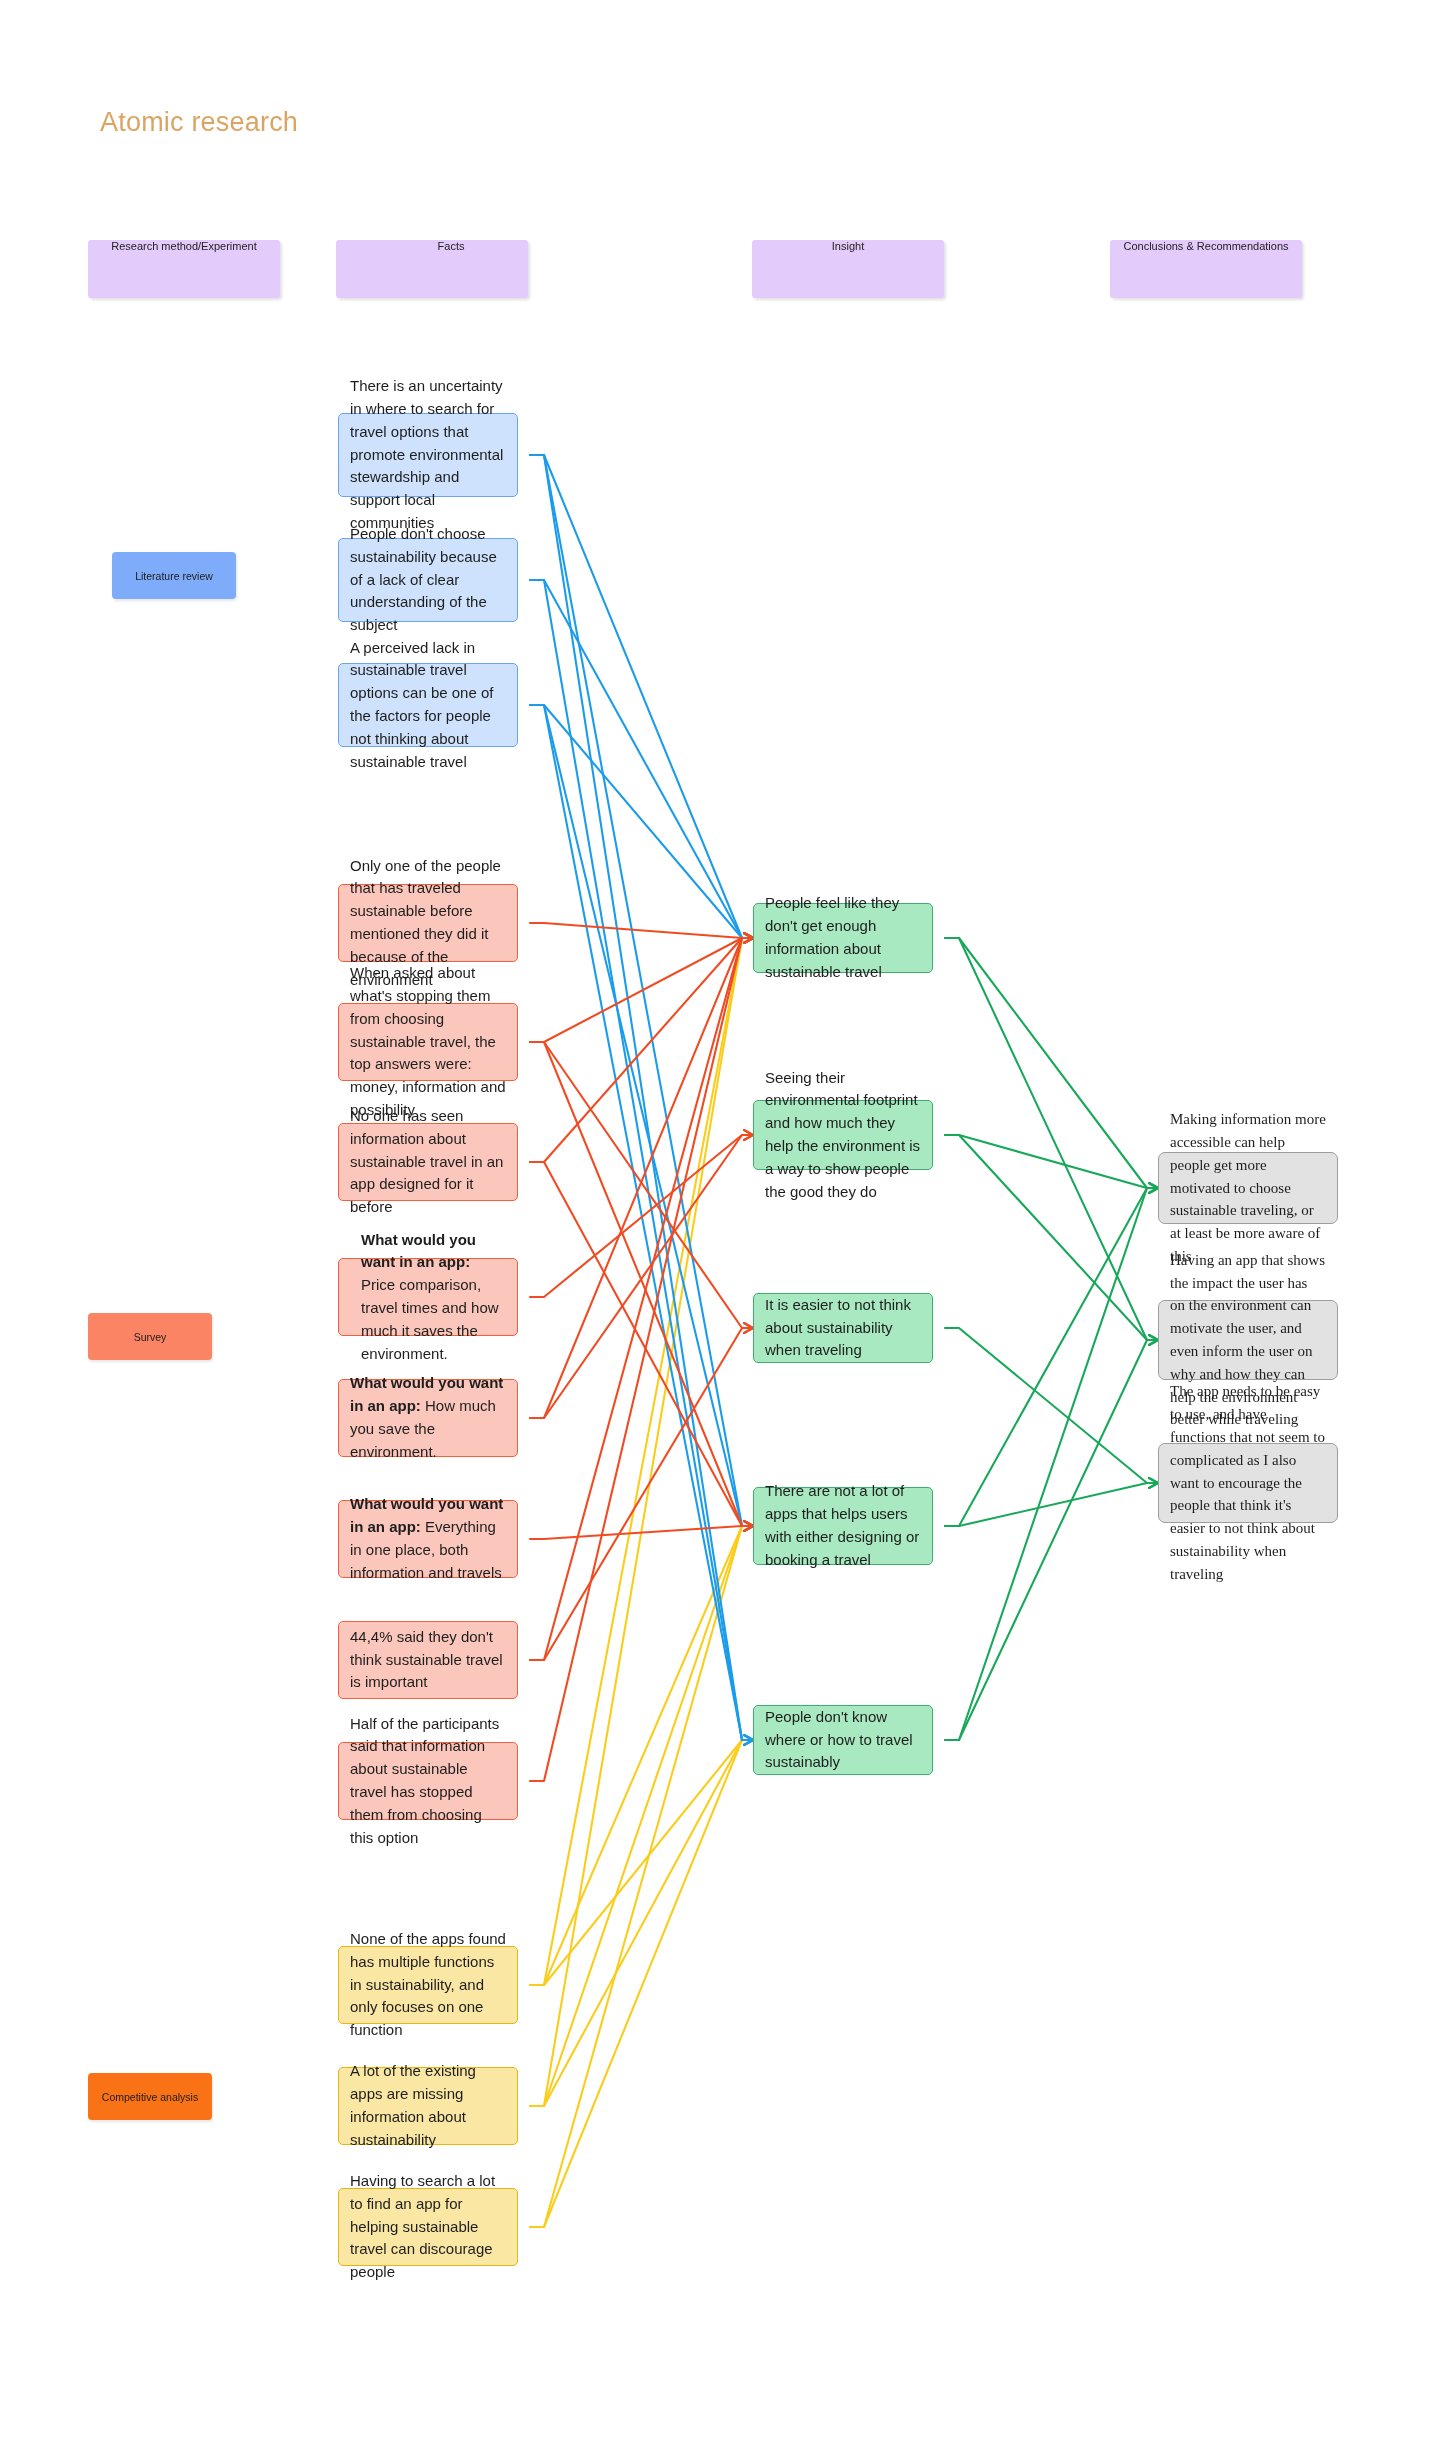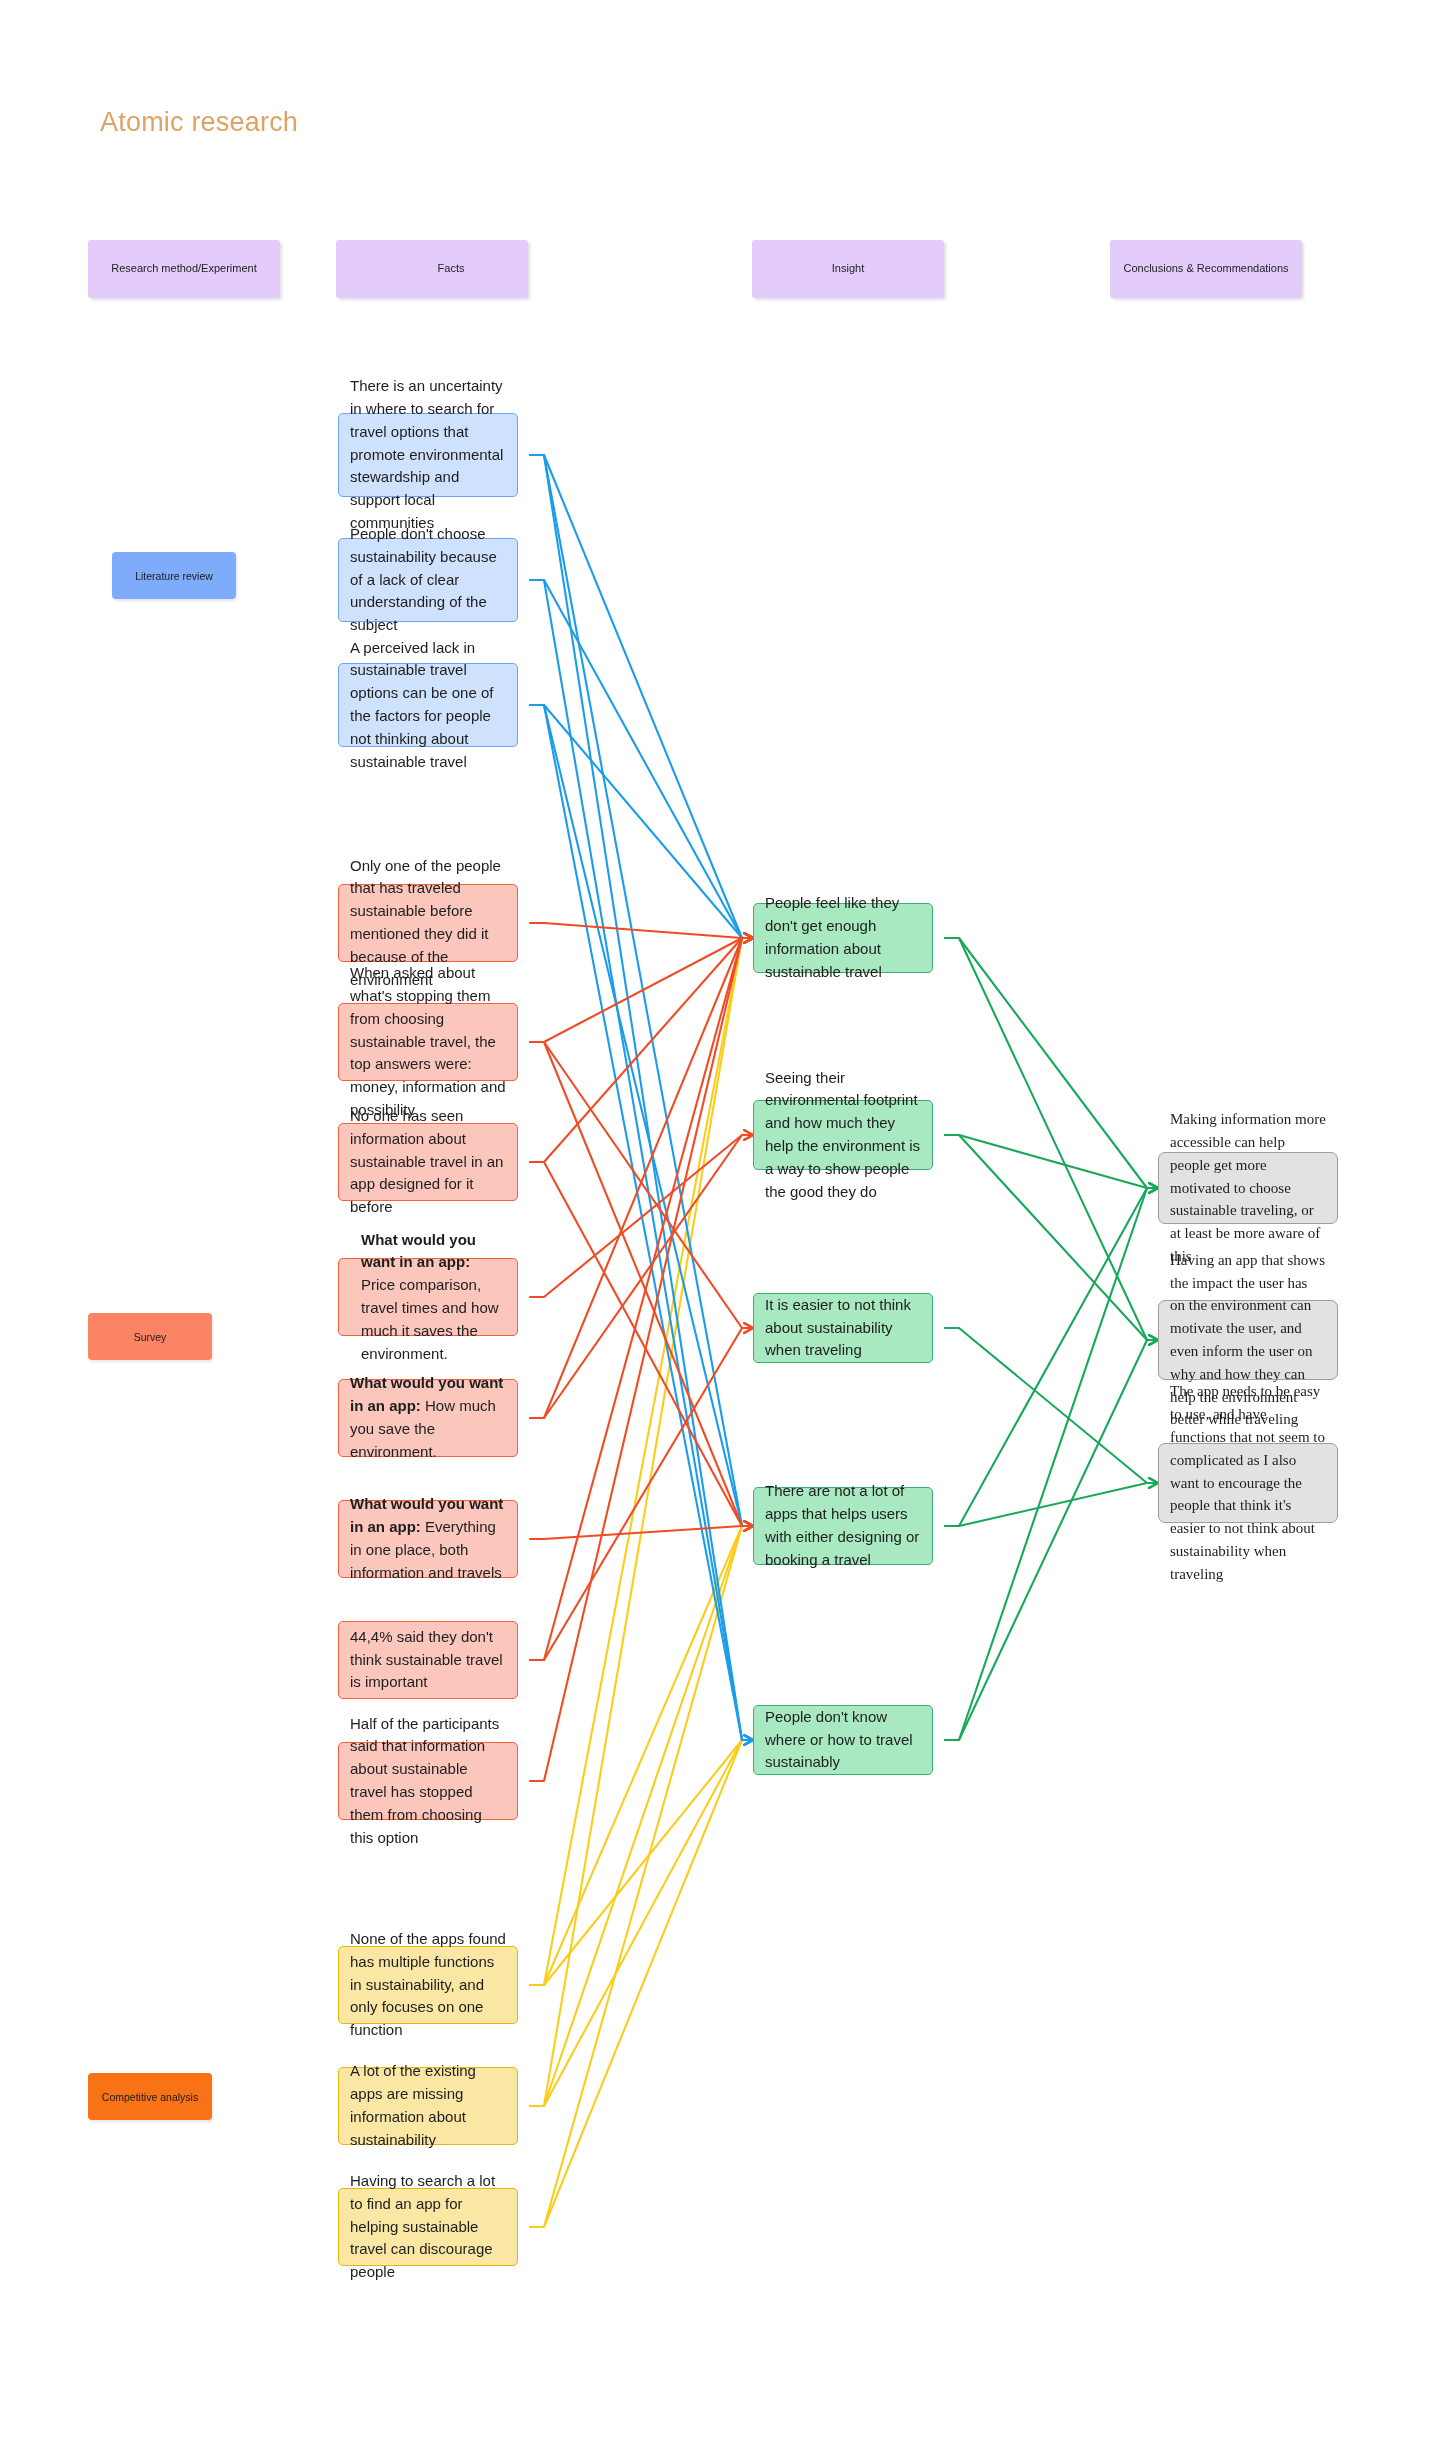--- a/index.html
+++ b/index.html
@@ -16,21 +16,21 @@
   #wires{position:absolute;left:0;top:0;width:1440px;height:2464px;pointer-events:none;z-index:1;}
 
   .node{position:absolute;box-sizing:border-box;z-index:2;}
 
   
   .hdr{
     width:192px;height:58px;
     background:#e3ccfb;
     border-radius:3px;
     box-shadow:2px 2px 3px rgba(0,0,0,0.12);
-    display:flex;align-items:center;justify-content:center;
+    display:flex;justify-content:center;
     text-align:center;
     font-size:11px;color:#222;line-height:1.25;
     padding:0 6px;
   }
 
   
   .method{
     width:124px;height:47px;
     border-radius:4px;
     display:flex;align-items:center;justify-content:center;

